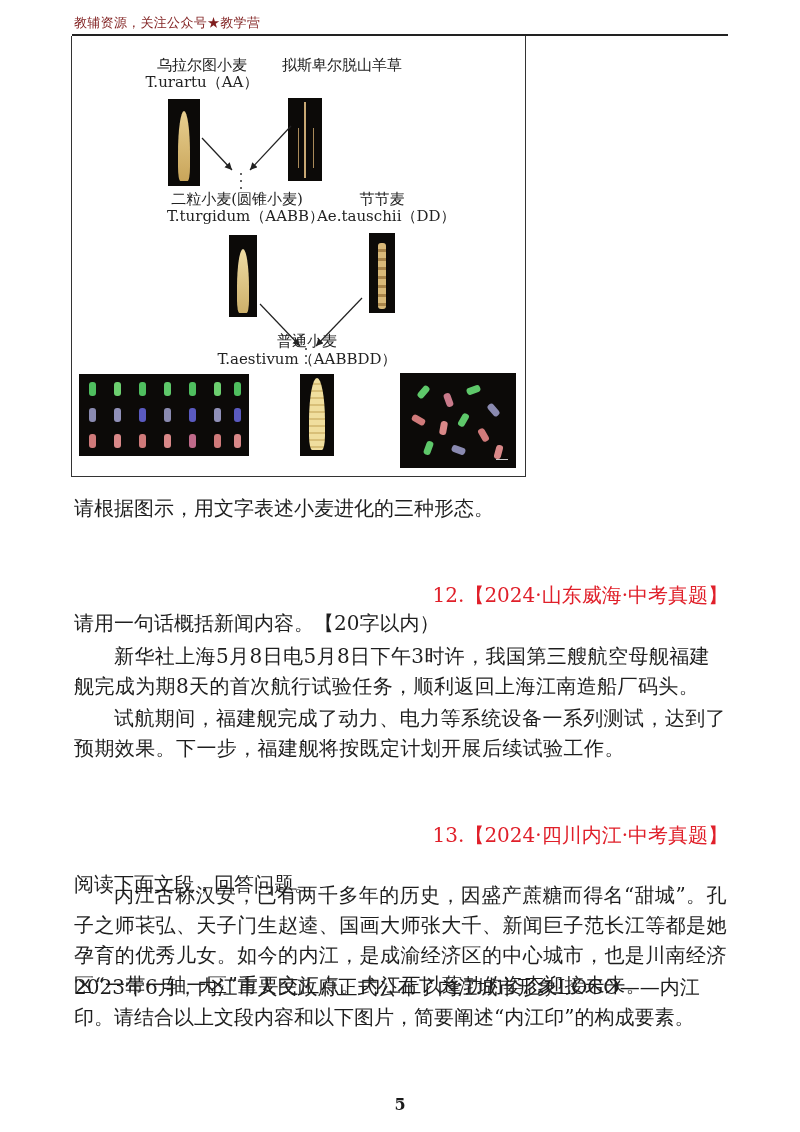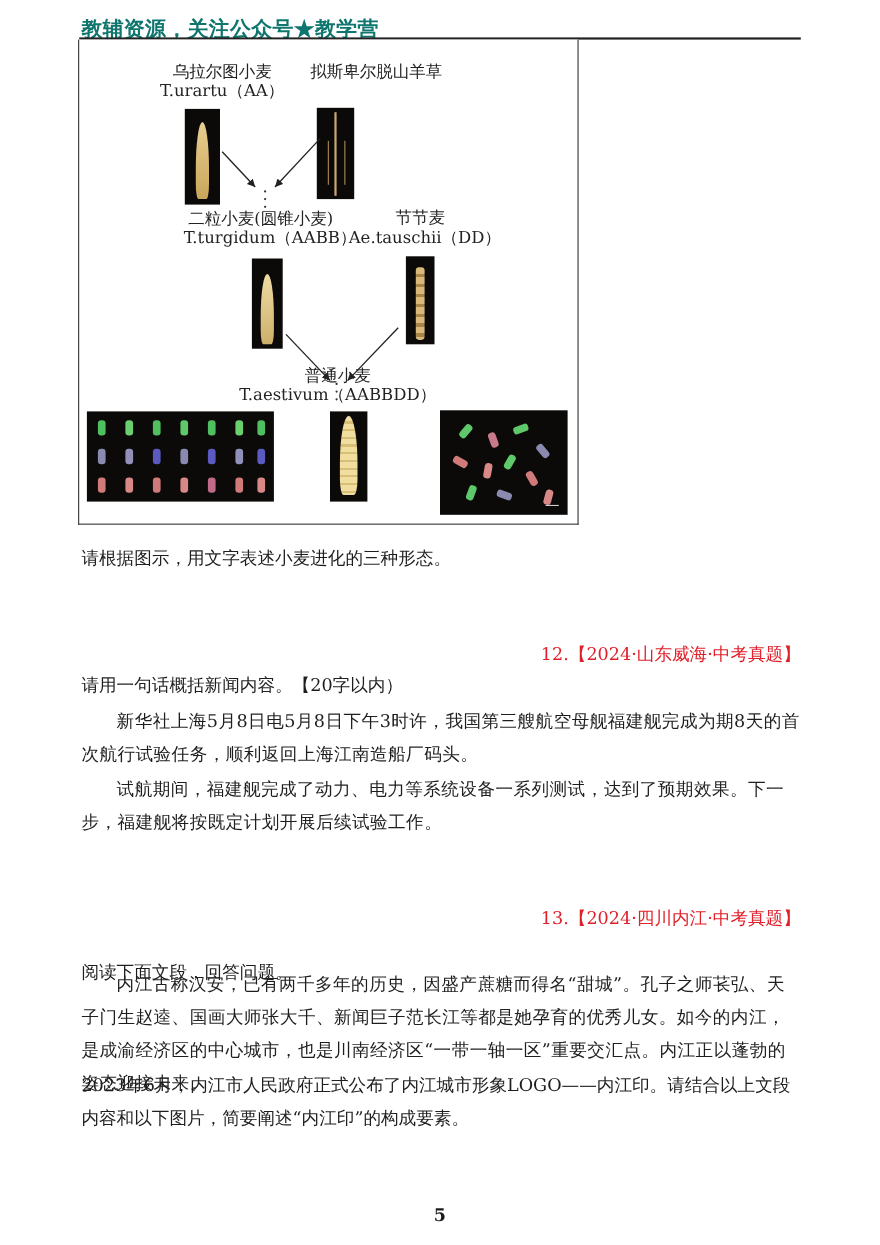--- a/index.html
+++ b/index.html
@@ -1,27 +1,27 @@
 <!DOCTYPE html>
 <html><head>
 <meta charset="utf-8">
 <style>
   html, body { margin: 0; padding: 0; background: #ffffff; }
   body { width: 800px; height: 1132px; position: relative; overflow: hidden;
          font-family: "DejaVu Serif", "Liberation Serif", serif; color: #1a1a1a; }
   .abs { position: absolute; }
-  .header-text { left: 74px; top: 14px; font-size: 19px; color: #0f766e; letter-spacing: 0.3px; font-weight: bold; }
+  .header-text { left: 74px; top: 14px; font-size: 13px; color: #7f1d1d; letter-spacing: 0.3px; }
   .header-rule { left: 72px; top: 34px; width: 656px; height: 2px; background: #222; }
   .figure-box { left: 71px; top: 36px; width: 455px; height: 441px; border: 1.5px solid #333; border-top: none; box-sizing: border-box; background: #fff; }
   .lbl { position: absolute; font-size: 15px; color: #222; text-align: center; white-space: nowrap; line-height: 18px; }
   .photo { position: absolute; background: #0c0a08; overflow: hidden; }
   .ear { position: absolute; border-radius: 50% 50% 20% 20% / 60% 60% 20% 20%; }
   .dots { position: absolute; width: 3px; }
   .dots i { display: block; width: 2px; height: 2px; background: #333; border-radius: 1px; margin-bottom: 5px; }
-  .para { position: absolute; left: 74px; width: 654px; font-size: 16px; line-height: 30px; color: #1e1e1e; }
+  .para { position: absolute; left: 74px; width: 654px; font-size: 20px; line-height: 30px; color: #1e1e1e; }
   .indent { text-indent: 2em; }
   .red { color: #e0202a; text-align: right; }
   .chrom { position: absolute; width: 7px; height: 14px; border-radius: 3px; }
   .page-num { left: 0; width: 800px; top: 1095px; text-align: center; font-size: 16px; font-weight: bold; }
 </style>
 </head>
 <body>
 
 <div class="abs header-text">教辅资源，关注公众号★教学营</div>
 <div class="abs header-rule"></div>

